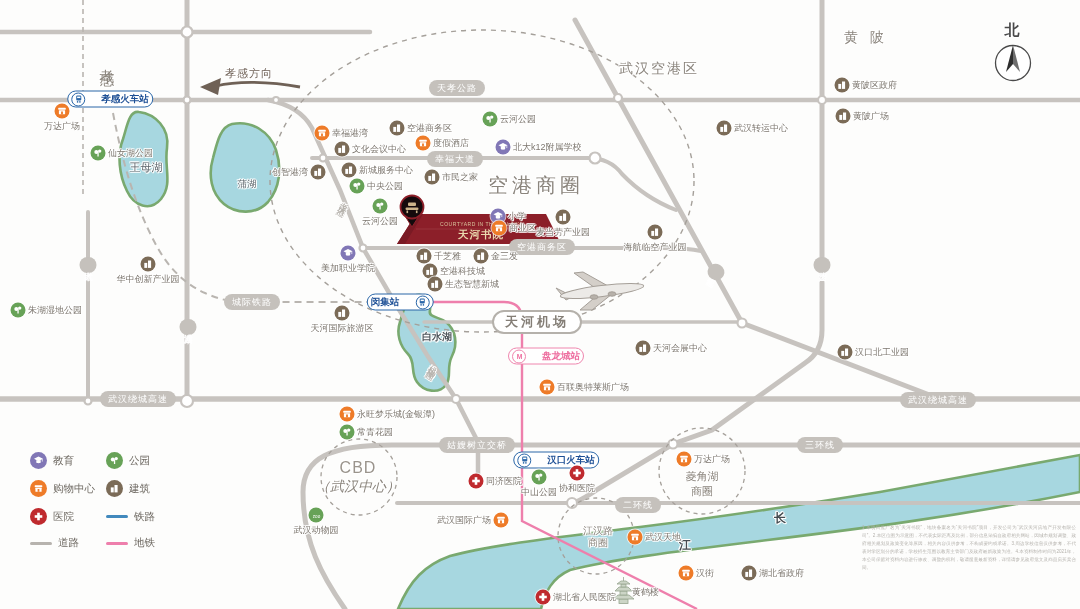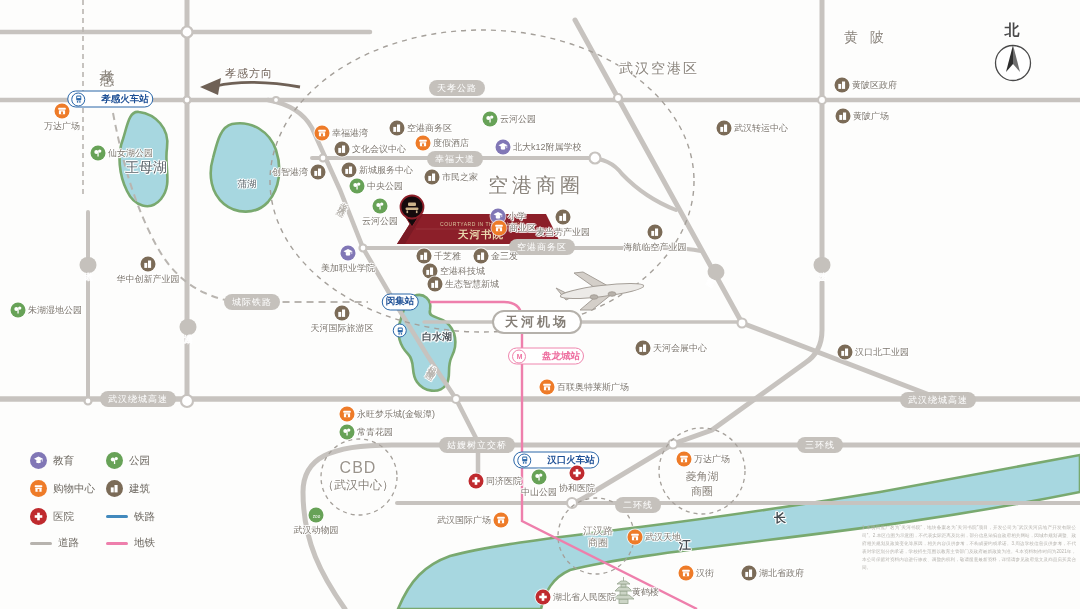--- a/index.html
+++ b/index.html
@@ -198,26 +198,26 @@
         <span class="leg-line" style="background: rgb(238, 127, 172);"></span>
         <span>地铁</span>
       </div>
     </div>
   <div id="overlay">
       <div class="lab halo vert" style="left: 107px; top: 60px; font-size: 15px; letter-spacing: 3px;">孝感</div>
       <div class="lab halo" style="left: 659px; top: 68px; font-size: 14px; letter-spacing: 2px;">武汉空港区</div>
       <div class="lab halo" style="left: 866px; top: 37px; font-size: 14px; letter-spacing: 4px;">黄 陂</div>
       <div class="lab halo" style="left: 536px; top: 186px; font-size: 20px; letter-spacing: 4px; font-family: Liberation Mono, monospace;">空港商圈</div>
       <div class="lab halo" style="left: 358px; top: 468px; font-size: 16px; letter-spacing: 1px; color: rgb(154, 148, 140);">CBD</div>
-      <div class="lab halo" style="left: 358px; top: 486px; font-size: 12px;">（武汉中心）</div>
+      <div class="lab halo" style="left: 358px; top: 486px; font-size: 14px; font-style: italic;">（武汉中心）</div>
       <div class="lab halo" style="left: 702px; top: 476px; font-size: 11px;">菱角湖</div>
       <div class="lab halo" style="left: 702px; top: 491px; font-size: 11px;">商圈</div>
       <div class="lab halo" style="left: 598px; top: 531px; font-size: 10px;">江汉路</div>
       <div class="lab halo" style="left: 598px; top: 543px; font-size: 10px;">商圈</div>
-      <div class="lab halo" style="left: 146px; top: 167px; font-size: 14px; color: rgb(91, 100, 106);">王母湖</div>
+      <div class="lab halo" style="left: 146px; top: 167px; font-size: 11px; color: rgb(91, 100, 106);">王母湖</div>
       <div class="lab halo" style="left: 247px; top: 184px; font-size: 9.5px; color: rgb(91, 100, 106);">蒲湖</div>
       <div class="lab halo" style="left: 437px; top: 337px; font-size: 10px; color: rgb(78, 86, 92); font-weight: bold;">白水湖</div>
       <div class="lab halo" style="left: 780px; top: 519px; font-size: 12px; color: rgb(69, 76, 81); font-weight: bold;">长</div>
       <div class="lab halo" style="left: 685px; top: 546px; font-size: 12px; color: rgb(69, 76, 81); font-weight: bold;">江</div>
       <div class="pill" style="left: 457px; top: 88px;">天孝公路</div>
       <div class="pill" style="left: 455px; top: 159px;">幸福大道</div>
       <div class="pill" style="left: 542px; top: 247px;">空港商务区</div>
       <div class="pill" style="left: 252px; top: 302px;">城际铁路</div>
       <div class="pill" style="left: 477px; top: 445px;">姑嫂树立交桥</div>
       <div class="pill" style="left: 820px; top: 445px;">三环线</div>
@@ -235,21 +235,21 @@
         <span class="bic" style="border: 1.3px solid rgb(42, 102, 168);">
           <svg width="9" height="9" viewBox="0 0 10 10">
             <rect x="2.2" y="1.2" width="5.6" height="5.6" rx="1.2" fill="#2a66a8"></rect>
             <rect x="3.2" y="2.3" width="3.6" height="1.7" fill="#fff"></rect>
             <circle cx="3.7" cy="8.2" r="0.9" fill="#2a66a8"></circle>
             <circle cx="6.3" cy="8.2" r="0.9" fill="#2a66a8"></circle>
           </svg>
         </span>
         <span>孝感火车站</span>
       </div>
-      <div class="badge" style="border: 1.5px solid rgb(42, 102, 168); color: rgb(29, 79, 149); left: 400px; top: 302px; flex-direction: column;">
+      <div class="badge" style="border: 1.5px solid rgb(42, 102, 168); color: rgb(29, 79, 149); left: 400px; top: 302px;">
         <span>闵集站</span>
         <span class="bic" style="border: 1.3px solid rgb(42, 102, 168);">
           <svg width="9" height="9" viewBox="0 0 10 10">
             <rect x="2.2" y="1.2" width="5.6" height="5.6" rx="1.2" fill="#2a66a8"></rect>
             <rect x="3.2" y="2.3" width="3.6" height="1.7" fill="#fff"></rect>
             <circle cx="3.7" cy="8.2" r="0.9" fill="#2a66a8"></circle>
             <circle cx="6.3" cy="8.2" r="0.9" fill="#2a66a8"></circle>
           </svg>
         </span>
       </div>

